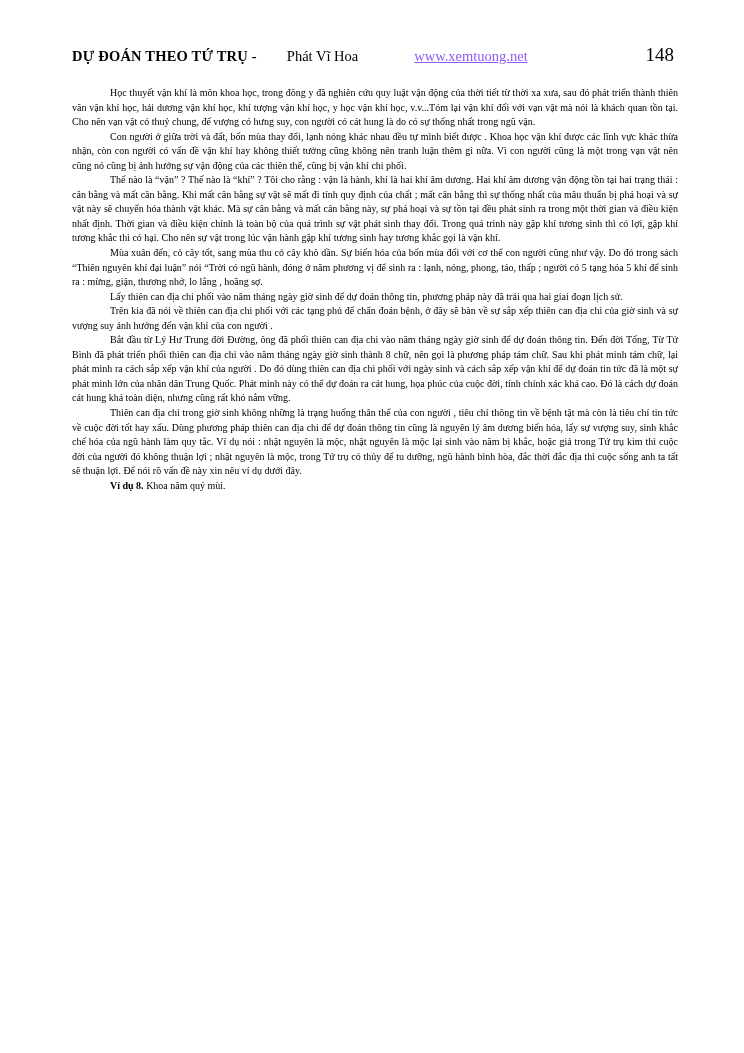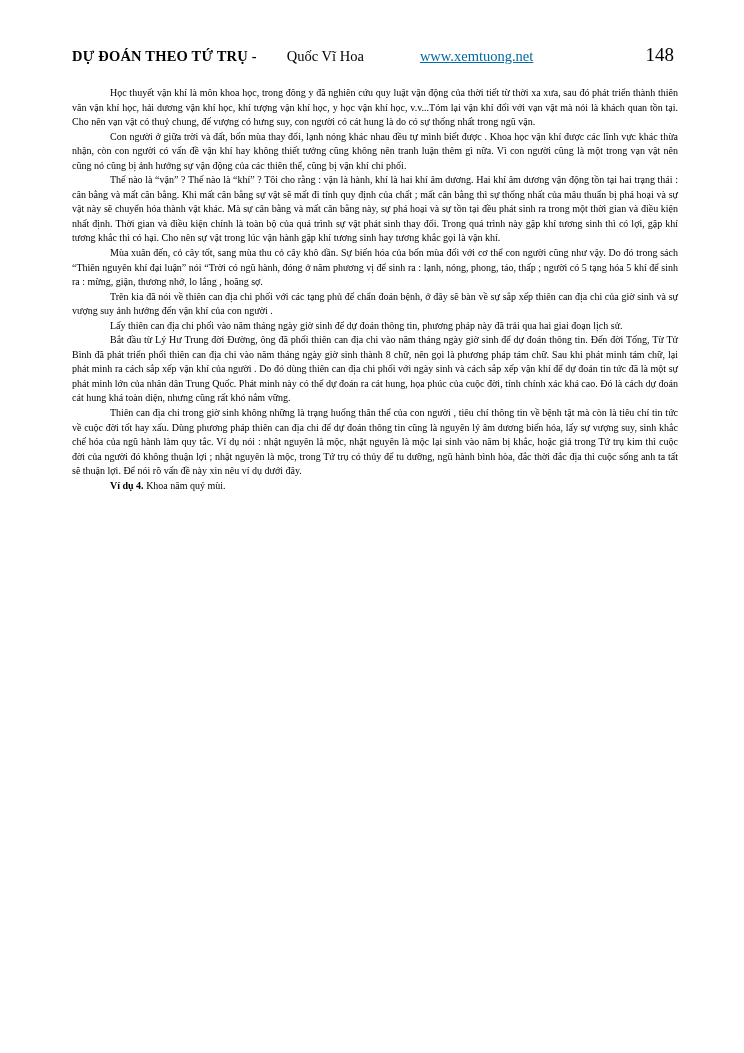--- a/index.html
+++ b/index.html
@@ -33,21 +33,21 @@
     font-weight: bold;
     letter-spacing: 0.2px;
     white-space: nowrap;
   }
   .header .author {
     margin-left: 30px;
     white-space: nowrap;
   }
   .header .url {
     margin-left: 56px;
-    color: #0369a1;
+    color: #8b5cf6;
     text-decoration: underline;
     white-space: nowrap;
   }
   .header .pageno {
     margin-left: auto;
     font-size: 19px;
     padding-right: 4px;
   }
   .body-text {
     font-size: 10px;
@@ -67,30 +67,30 @@
     font-weight: bold;
   }
 </style>
 </head>
 <body>
 
 <div class="page">
 
   <div class="header">
     <span class="title">DỰ ĐOÁN THEO TỨ TRỤ -</span>
-    <span class="author">Quốc Vĩ  Hoa</span>
+    <span class="author">Phát Vĩ  Hoa</span>
     <span class="url">www.xemtuong.net</span>
     <span class="pageno">148</span>
   </div>
 
   <div class="body-text">
     <p>Học thuyết vận khí là môn khoa học, trong đông y đã nghiên cứu quy luật vận động của thời tiết từ thời xa xưa, sau đó phát triển thành thiên văn vận khí học, hải dương vận khí học, khí tượng vận khí học, y học vận khí học, v.v...Tóm lại vận khí đối với vạn vật mà nói là khách quan tồn tại. Cho nên vạn vật có thuỷ chung, đế vượng có hưng suy, con người có cát hung là do có sự thống nhất trong ngũ vận.</p>
     <p>Con người ở giữa trời và đất, bốn mùa thay đổi, lạnh nóng khác nhau đều tự mình biết được . Khoa học vận khí được các lĩnh vực khác thừa nhận, còn con người có vấn đề vận khí hay không thiết tưởng cũng không nên tranh luận thêm gì nữa. Vì con người cũng là một trong vạn vật nên cũng nó cũng bị ảnh hưởng sự vận động của các thiên thể, cũng bị vận khí chi phối.</p>
     <p>Thế nào là “vận” ? Thế nào là “khí” ? Tôi cho rằng : vận là hành, khí là hai khí âm dương. Hai khí âm dương vận động tồn tại hai trạng thái : cân bằng và mất cân bằng. Khi mất cân bằng sự vật sẽ mất đi tính quy định của chất ; mất cân bằng thì sự thống nhất của mâu thuẩn bị phá hoại và sự vật này sẽ chuyển hóa thành vật khác. Mà sự cân bằng  và mất cân bằng này, sự phá hoại và sự tồn tại đều phát sinh ra trong một thời gian và điều kiện nhất định. Thời gian và điều kiện chính là toàn bộ của quá trình sự vật phát sinh thay đổi. Trong quá trình này gặp khí tương sinh thì có lợi, gặp khí tương khắc thì có hại. Cho nên sự vật trong lúc vận hành gặp khí tương sinh hay tương khắc gọi là vận khí.</p>
     <p>Mùa xuân đến, cỏ cây tốt, sang mùa thu cỏ cây khô dần. Sự biến hóa của bốn mùa đối với cơ thể con người  cũng như vậy. Do đó trong sách “Thiên  nguyên khí đại luận” nói “Trời có ngũ hành, đóng ở  năm phương vị để sinh ra : lạnh, nóng, phong, táo, thấp ; người  có 5 tạng hóa 5 khí để sinh ra : mừng, giận, thương nhớ, lo lắng , hoãng sợ.</p>
+    <p>Lấy thiên can địa chi phối vào năm tháng ngày giờ sinh để dự đoán thông tin, phương pháp này đã trải qua hai giai đoạn lịch sử.</p>
     <p>Trên kia đã nói về thiên can địa chi phối với các tạng  phủ để chẩn đoán bệnh, ở đây sẽ bàn về sự sắp xếp thiên can địa chi của giờ sinh và sự vượng suy ảnh hưởng đến vận khí của con người .</p>
-    <p>Lấy thiên can địa chi phối vào năm tháng ngày giờ sinh để dự đoán thông tin, phương pháp này đã trải qua hai giai đoạn lịch sử.</p>
     <p>Bắt đầu  từ Lý Hư Trung đời Đường, ông đã phối thiên can địa chi vào năm tháng ngày giờ sinh để dự đoán thông tin. Đến đời Tống, Từ Tử Bình đã phát triển phối thiên can địa chi vào năm tháng ngày giờ sinh thành 8 chữ, nên gọi là phương pháp tám chữ. Sau khi phát minh tám chữ, lại phát minh ra cách sắp xếp vận khí của người . Do đó dùng thiên can địa chi phối với ngày sinh và cách sắp xếp vận khí để dự đoán tin tức đã là một sự phát minh lớn của nhân dân Trung Quốc. Phát minh này có thể dự đoán ra cát hung, họa phúc của cuộc đời, tính chính xác khá cao. Đó là cách dự đoán cát hung khá toàn diện, nhưng cũng rất khó nắm vững.</p>
     <p>Thiên can địa chi trong giờ sinh không những là trạng huống thân thể của con người , tiêu chí thông tin về bệnh tật mà còn là tiêu chí tin tức về cuộc đời tốt hay xấu. Dùng phương pháp thiên can địa chi để dự đoán thông tin cũng là nguyên lý âm dương biến hóa, lấy sự vượng suy, sinh khắc chế hóa của ngũ hành làm quy tắc. Ví dụ nói : nhật nguyên là mộc, nhật nguyên là mộc lại sinh vào năm bị khắc, hoặc giả trong Tứ trụ kim thì cuộc đời của người đó không thuận lợi ; nhật nguyên là mộc, trong Tứ trụ có thủy để tu dưỡng, ngũ hành bình hòa, đắc thời đắc địa thì cuộc sống anh ta tất sẽ thuận lợi. Để nói rõ vấn đề này xin nêu ví dụ dưới đây.</p>
-    <p class="example-head"><b>Ví dụ 4.</b><span> Khoa năm quý mùi.</span></p>
+    <p class="example-head"><b>Ví dụ 8.</b><span> Khoa năm quý mùi.</span></p>
   </div>
 
 </div>
 
 </body></html>

